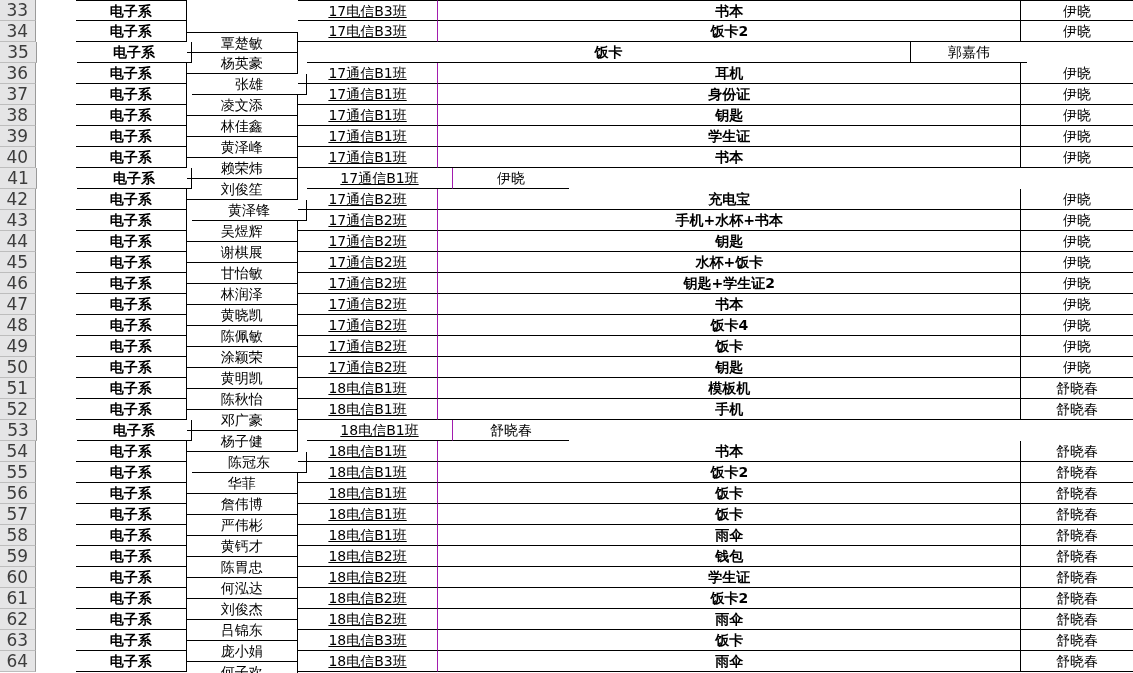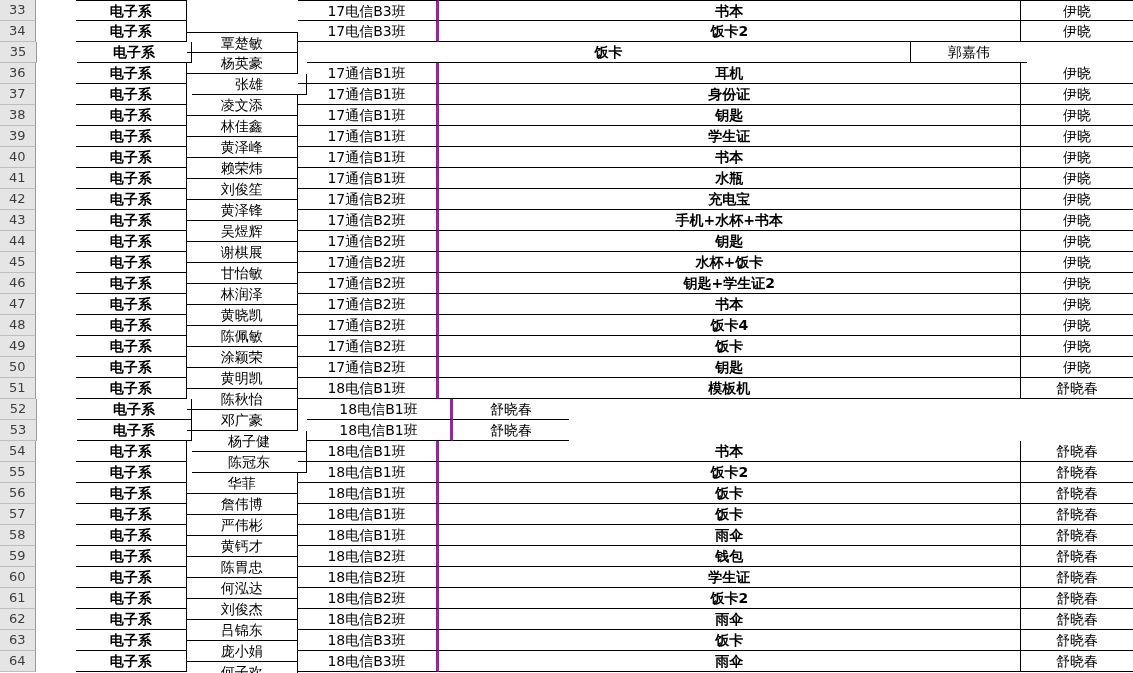--- a/index.html
+++ b/index.html
@@ -12,25 +12,25 @@
   .c{
     box-sizing:border-box;height:21px;line-height:20px;
     text-align:center;font-size:14px;color:#000;
     overflow:hidden;white-space:nowrap;
     border-bottom:1px solid #000;
   }
   .rownum{
     width:37px;background:#e5e5e6;
     border-right:1px solid #9a9a9a;
     border-bottom:1px solid #bdbdbd;
-    color:#3d3d3d;font-size:13px;font-weight:400;
+    color:#3d3d3d;font-size:17px;font-weight:400;
   }
   .dept{width:115px;border-right:1px solid #000;font-weight:700;margin-left:40px;}
   .sname{width:115px;border-right:1px solid #000;font-weight:400;margin-top:32px;}
-  .klass{width:146px;border-right:3px solid #a21caf;font-weight:400;}
+  .klass{width:146px;border-right:1px solid #a21caf;font-weight:400;text-decoration:underline;}
   .item{width:604px;border-right:1px solid #000;font-weight:700;}
   .person{width:116px;font-weight:400;}
   .row:first-child .c:not(.rownum){border-top:1px solid #000;}
 </style>
 </head>
 <body>
 
 <div class="sheet">
     <div class="row">
       <div class="c rownum">33</div>
@@ -93,21 +93,20 @@
       <div class="c sname">刘俊笙</div>
       <div class="c klass">17通信B1班</div>
       <div class="c item">书本</div>
       <div class="c person">伊晓</div>
     </div>
     <div class="row">
       <div class="c rownum">41</div>
       <div class="c dept">电子系</div>
       <div class="c sname">黄泽锋</div>
       <div class="c klass">17通信B1班</div>
-      <div class="c item">水瓶</div>
       <div class="c person">伊晓</div>
     </div>
     <div class="row">
       <div class="c rownum">42</div>
       <div class="c dept">电子系</div>
       <div class="c sname">吴煜辉</div>
       <div class="c klass">17通信B2班</div>
       <div class="c item">充电宝</div>
       <div class="c person">伊晓</div>
     </div>
@@ -181,20 +180,21 @@
       <div class="c sname">邓广豪</div>
       <div class="c klass">18电信B1班</div>
       <div class="c item">模板机</div>
       <div class="c person">舒晓春</div>
     </div>
     <div class="row">
       <div class="c rownum">52</div>
       <div class="c dept">电子系</div>
       <div class="c sname">杨子健</div>
       <div class="c klass">18电信B1班</div>
+      <div class="c item">手机</div>
       <div class="c person">舒晓春</div>
     </div>
     <div class="row">
       <div class="c rownum">53</div>
       <div class="c dept">电子系</div>
       <div class="c sname">陈冠东</div>
       <div class="c klass">18电信B1班</div>
       <div class="c person">舒晓春</div>
     </div>
     <div class="row">

